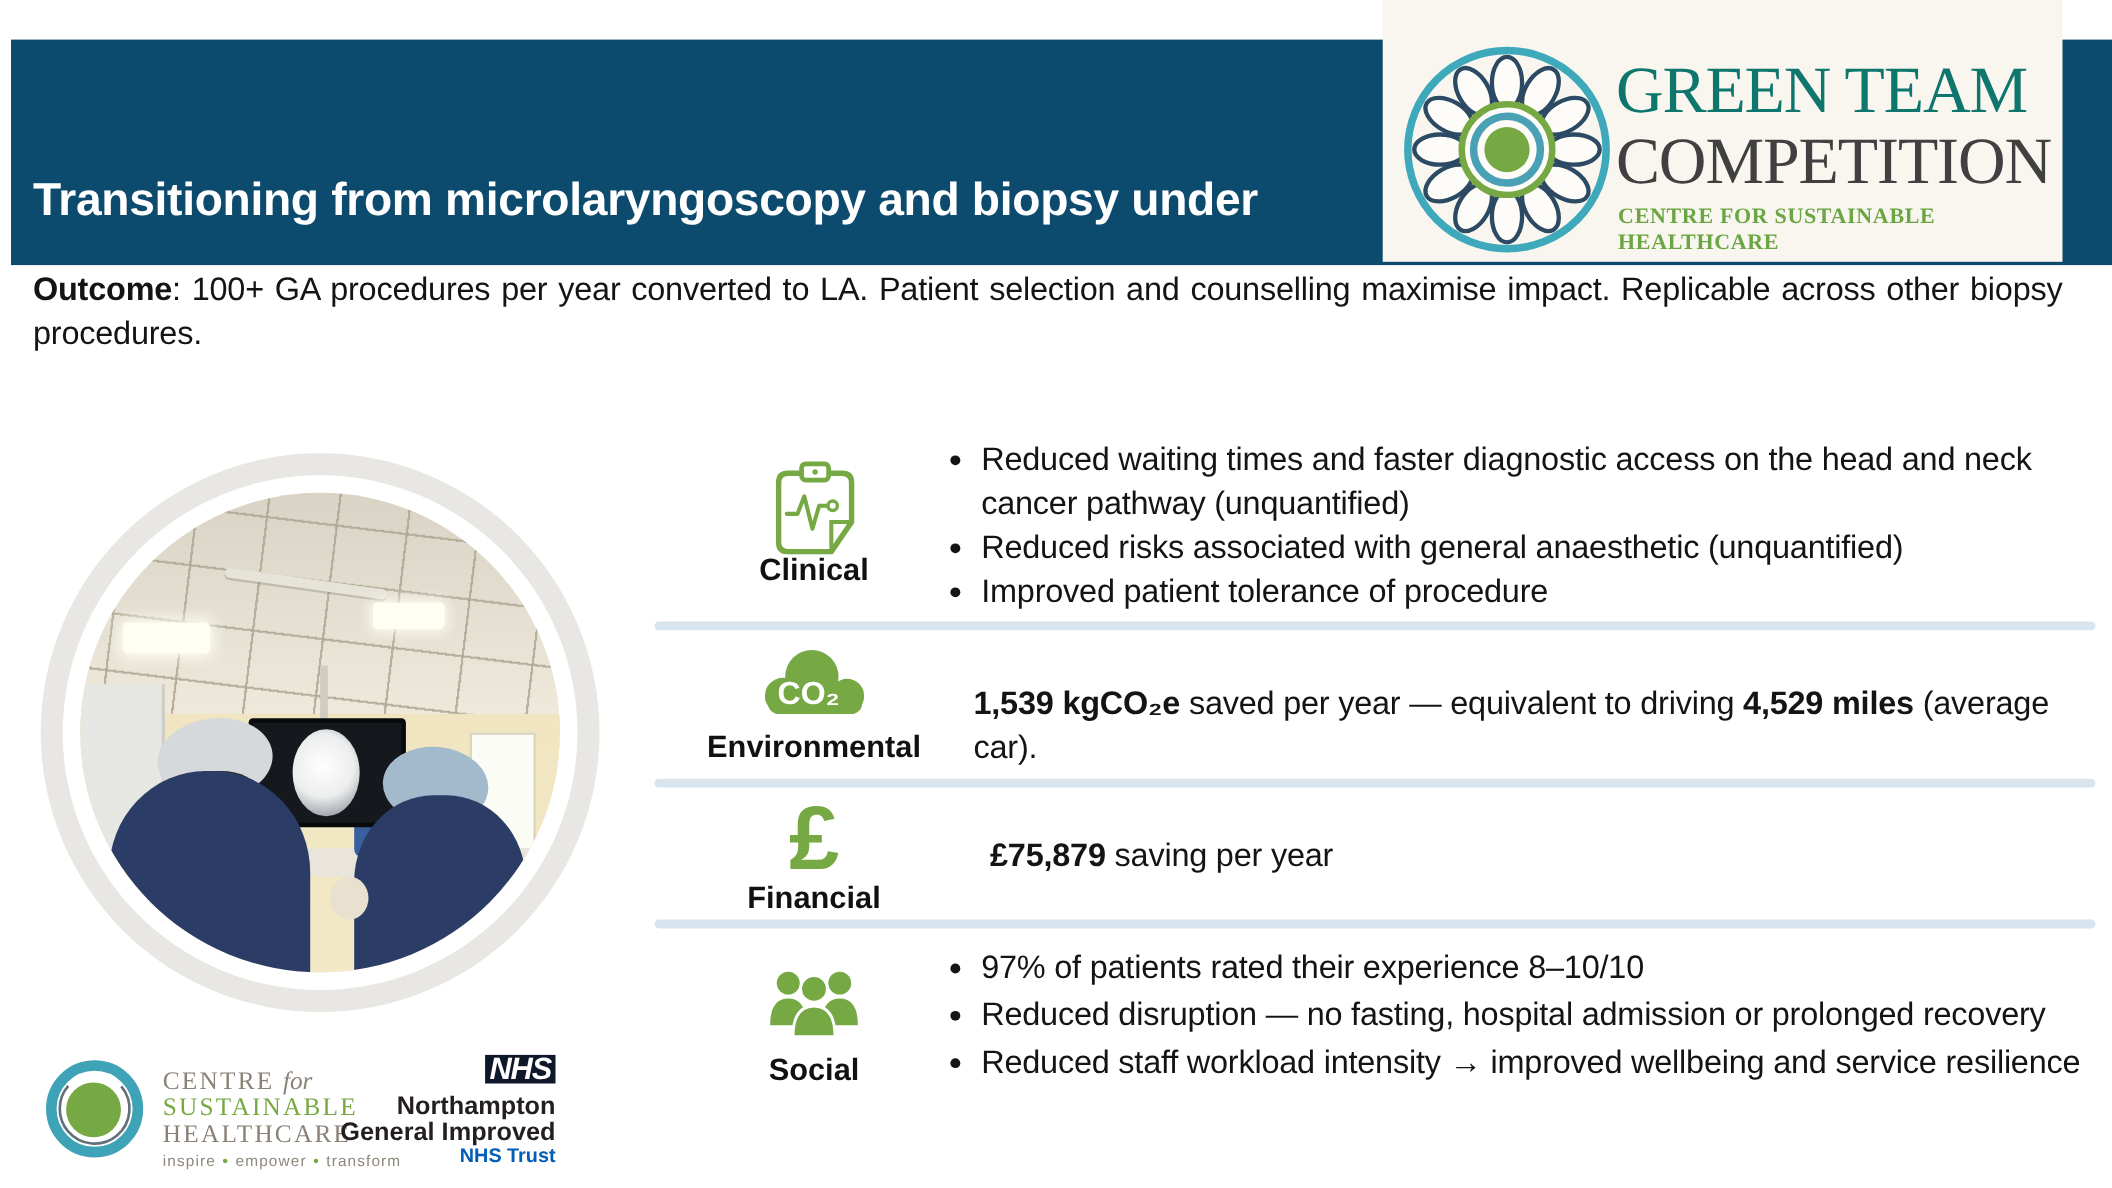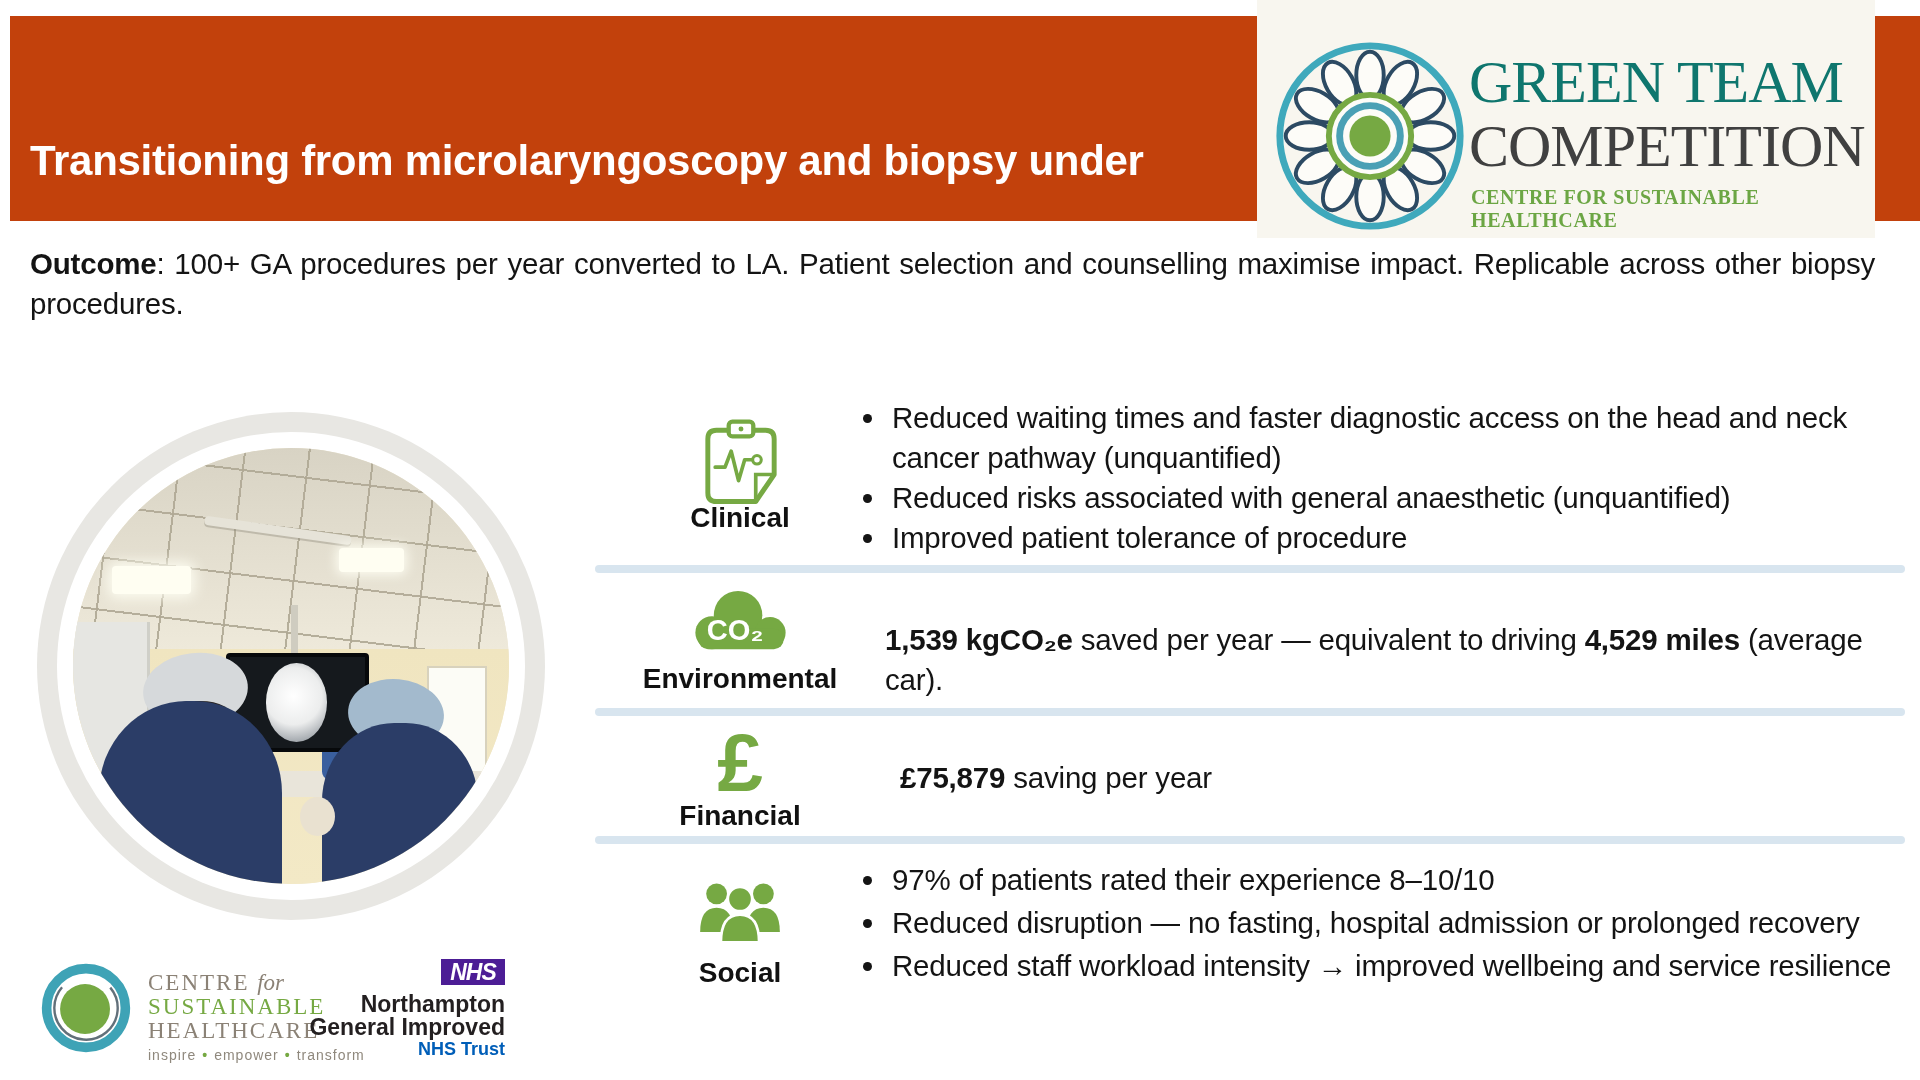--- a/index.html
+++ b/index.html
@@ -1,21 +1,21 @@
 <!DOCTYPE html>
 <html><head>
 <meta charset="utf-8">
 <style>
   html,body{margin:0;padding:0;background:#ffffff;}
   .page{position:relative;width:1920px;height:1080px;background:#ffffff;overflow:hidden;
         font-family:"Liberation Sans",sans-serif;color:#161616;}
   .abs{position:absolute;}
 
   
-  .banner{position:absolute;left:10px;top:16px;width:1910px;height:205px;background:#c2410c;}
+  .banner{position:absolute;left:10px;top:36px;width:1910px;height:205px;background:#0c4a6e;}
   .title{position:absolute;left:20px;top:30px;color:#ffffff;font-weight:bold;
          font-size:42px;line-height:46px;letter-spacing:-0.3px;white-space:pre-wrap;}
   .logo-box{position:absolute;left:1257px;top:0;width:618px;height:238px;background:#F8F6EF;}
   .brand-line1{position:absolute;left:212px;top:48px;font-family:"Liberation Serif",serif;
                font-size:60px;letter-spacing:-1px;color:#0f766e;}
   .brand-line2{position:absolute;left:212px;top:112px;font-family:"Liberation Serif",serif;
                font-size:60px;letter-spacing:-1px;color:#404040;}
   .brand-sub{position:absolute;left:214px;top:186px;font-family:"Liberation Serif",serif;
              font-size:20px;font-weight:bold;letter-spacing:0.6px;color:#6CA644;}
 
@@ -85,22 +85,22 @@
   
   .csh-text{position:absolute;left:148px;top:971px;font-family:"Liberation Serif",serif;}
   .csh-l1{font-size:23px;line-height:24px;letter-spacing:2px;color:#8B8276;}
   .csh-l1 .for{font-style:italic;letter-spacing:0;text-transform:none;}
   .csh-l2{font-size:23px;line-height:24px;letter-spacing:2px;color:#76A943;}
   .csh-l3{font-size:23px;line-height:24px;letter-spacing:2px;color:#8B8276;}
   .csh-tag{font-family:"Liberation Sans",sans-serif;font-size:14px;line-height:15px;margin-top:5px;
            color:#8f887d;letter-spacing:1px;}
   .csh-tag .dot{color:#76A943;font-weight:bold;padding:0 6px;}
   .nhs-block{position:absolute;left:305px;top:959px;width:200px;text-align:right;}
-  .nhs-badge{display:inline-block;background:#4c1d95;color:#ffffff;width:64px;height:26px;
-             font-size:23px;line-height:26px;font-weight:bold;font-style:italic;text-align:center;
+  .nhs-badge{display:inline-block;background:#0f172a;color:#ffffff;width:64px;height:26px;
+             font-size:28px;line-height:26px;font-weight:bold;font-style:italic;text-align:center;
              letter-spacing:-1px;}
   .nhs-l1{font-size:23px;line-height:23px;font-weight:bold;color:#231f20;margin-top:8px;}
   .nhs-l2{font-size:23px;line-height:23px;font-weight:bold;color:#231f20;}
   .nhs-l3{font-size:18px;line-height:20px;font-weight:bold;color:#005EB8;}
 </style>
 </head>
 <body>
 
 <div class="page">
 

